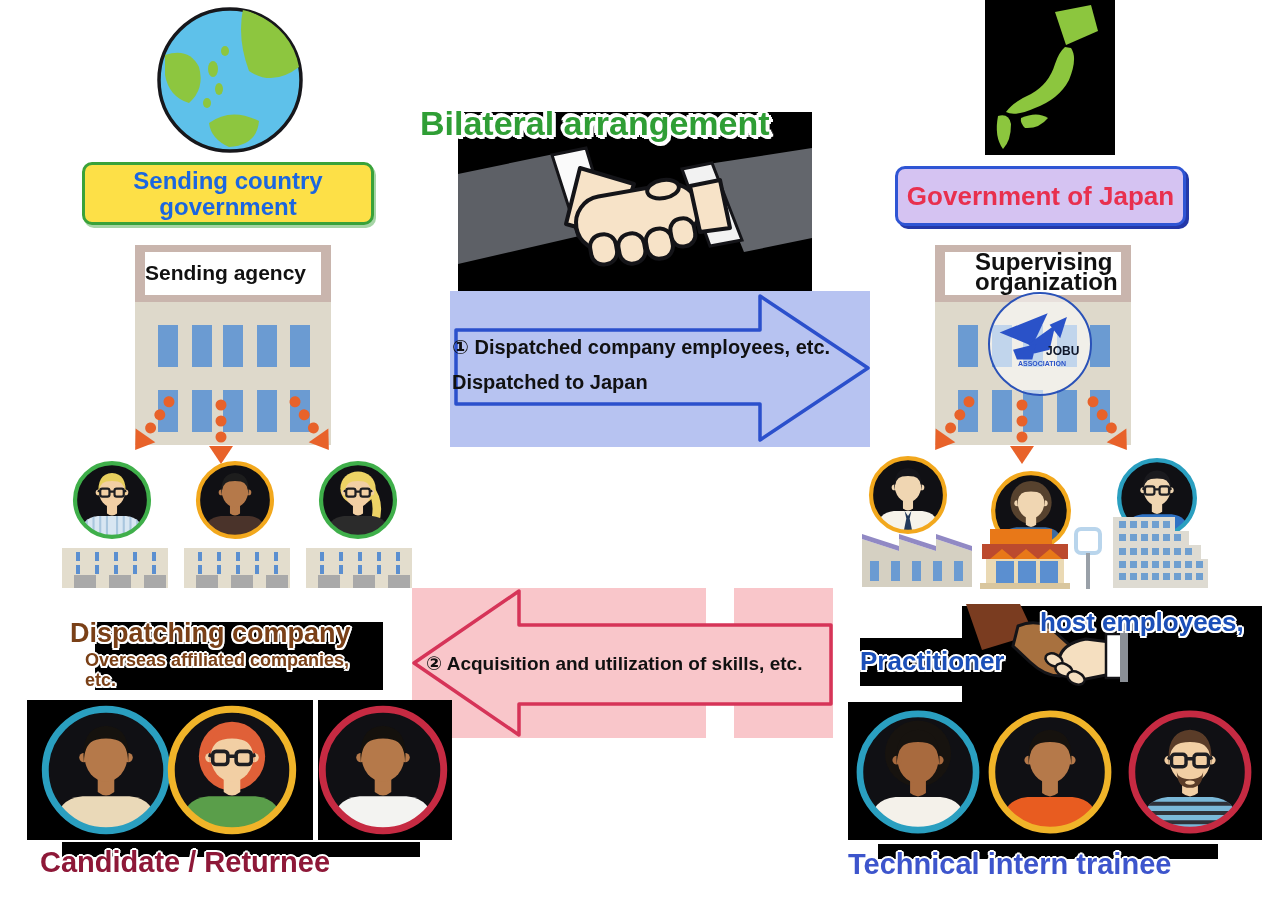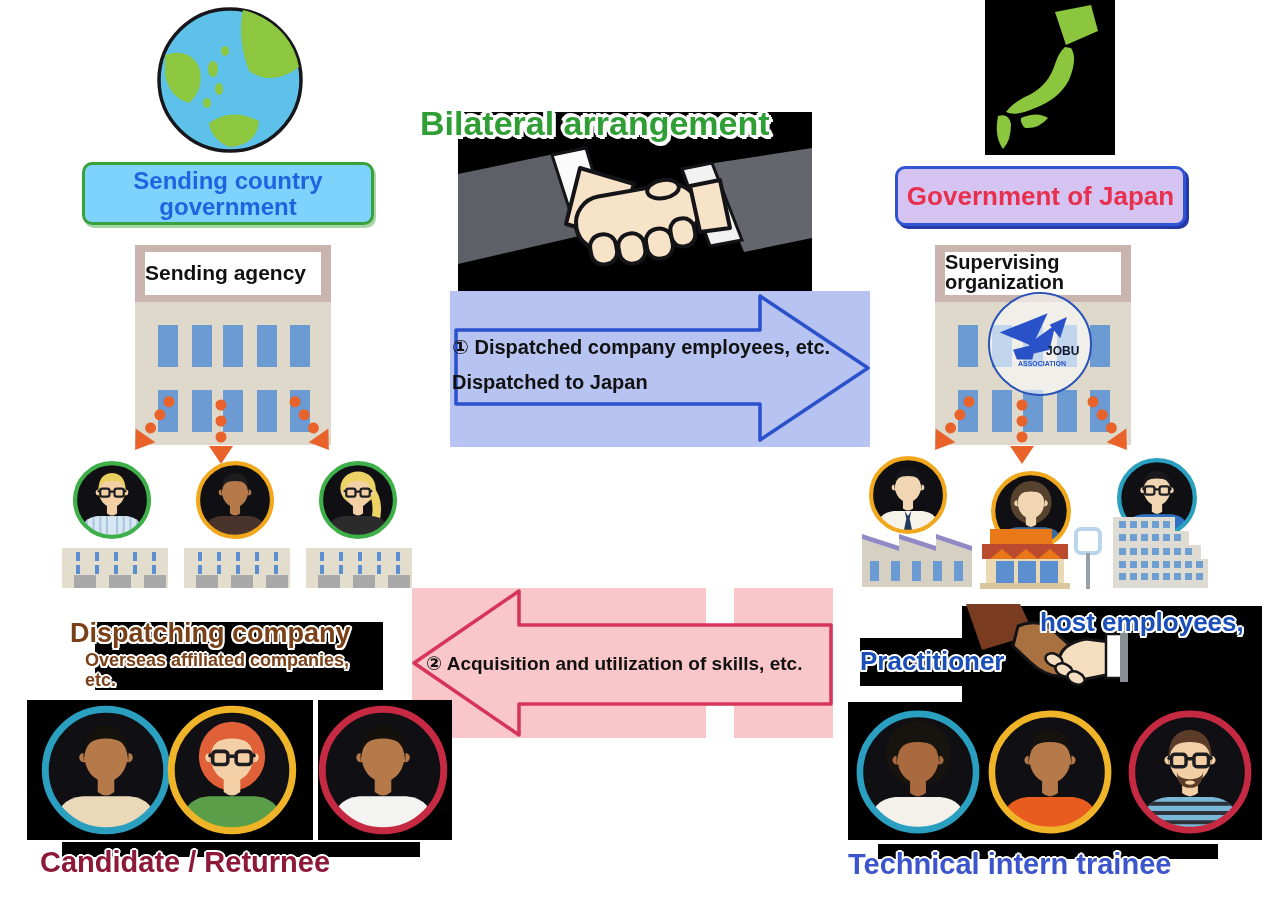--- a/index.html
+++ b/index.html
@@ -7,21 +7,21 @@
          font-family:"Liberation Sans","DejaVu Sans",sans-serif;font-weight:bold;}
   .abs{position:absolute;}
   .ctr{text-align:left;}
   .halo{text-shadow:2px 0 0 #fff,-2px 0 0 #fff,0 2px 0 #fff,0 -2px 0 #fff,
         1.5px 1.5px 0 #fff,-1.5px 1.5px 0 #fff,1.5px -1.5px 0 #fff,-1.5px -1.5px 0 #fff;}
   .halo-strong{text-shadow:3px 0 0 #fff,-3px 0 0 #fff,0 3px 0 #fff,0 -3px 0 #fff,
         2px 2px 0 #fff,-2px 2px 0 #fff,2px -2px 0 #fff,-2px -2px 0 #fff,
         4px 2px 0 #fff,-4px -2px 0 #fff,2px 4px 0 #fff,-2px -4px 0 #fff;}
   .blackbox{background:#000;}
   .govbox{border-radius:10px;display:flex;align-items:center;justify-content:center;text-align:center;}
-  #send-gov{left:82px;top:162px;width:286px;height:57px;background:#7dd3fc;border:3px solid #3aa23a;
+  #send-gov{left:82px;top:162px;width:286px;height:57px;background:#fde047;border:3px solid #3aa23a;
             color:#1b66e0;font-size:24px;line-height:1.05;box-shadow:2px 3px 0 rgba(58,162,58,.45);}
   #japan-gov{left:895px;top:166px;width:285px;height:54px;background:#d5c3f2;border:3px solid #2f55d4;
             color:#e8304e;font-size:26px;box-shadow:3px 3px 0 #2438a8;}
   #bilateral-title{left:420px;top:104px;width:440px;font-size:34px;color:#2f9e35;z-index:5;}
   .signtext{color:#111;background:transparent;}
   .arrow-text{color:#111;}
   .lbl-brown{color:#7a4017;}
   .lbl-maroon{color:#8e1838;}
   .lbl-blue{color:#1b4fb8;}
   .lbl-indigo{color:#3d55cc;}
@@ -141,21 +141,21 @@
         <rect x="23" y="145" width="20" height="42" fill="#6b9bd2"></rect>
         <rect x="57" y="80" width="20" height="42" fill="#6b9bd2"></rect>
         <rect x="57" y="145" width="20" height="42" fill="#6b9bd2"></rect>
         <rect x="88" y="80" width="20" height="42" fill="#6b9bd2"></rect>
         <rect x="88" y="145" width="20" height="42" fill="#6b9bd2"></rect>
         <rect x="122" y="80" width="20" height="42" fill="#6b9bd2"></rect>
         <rect x="122" y="145" width="20" height="42" fill="#6b9bd2"></rect>
         <rect x="155" y="80" width="20" height="42" fill="#6b9bd2"></rect>
         <rect x="155" y="145" width="20" height="42" fill="#6b9bd2"></rect>
       </svg></div>
-  <div class="abs ctr signtext" style="left:945px;top:252px;width:160px;font-size:20px;line-height:20px;">
+  <div class="abs ctr signtext" style="left:975px;top:252px;width:160px;font-size:24px;line-height:20px;">
     <div>Supervising</div>
     <div>organization</div>
   </div>
   <div class="abs" style="left:988px;top:292px;width:104px;height:104px;border-radius:50%;background:rgba(255,255,255,.58);border:2.5px solid #2a52b8;box-sizing:border-box;">
     <svg viewBox="0 0 104 104" width="100%" height="100%" style="position:absolute;left:0;top:0;">
       <g fill="#2a52c8">
         <polygon points="10,40 60,20 44,54"></polygon>
         <polygon points="40,52 68,32 62,58 46,62"></polygon>
         <polygon points="62,32 80,24 73,46"></polygon>
         <polygon points="24,58 48,52 44,68 28,68"></polygon>

